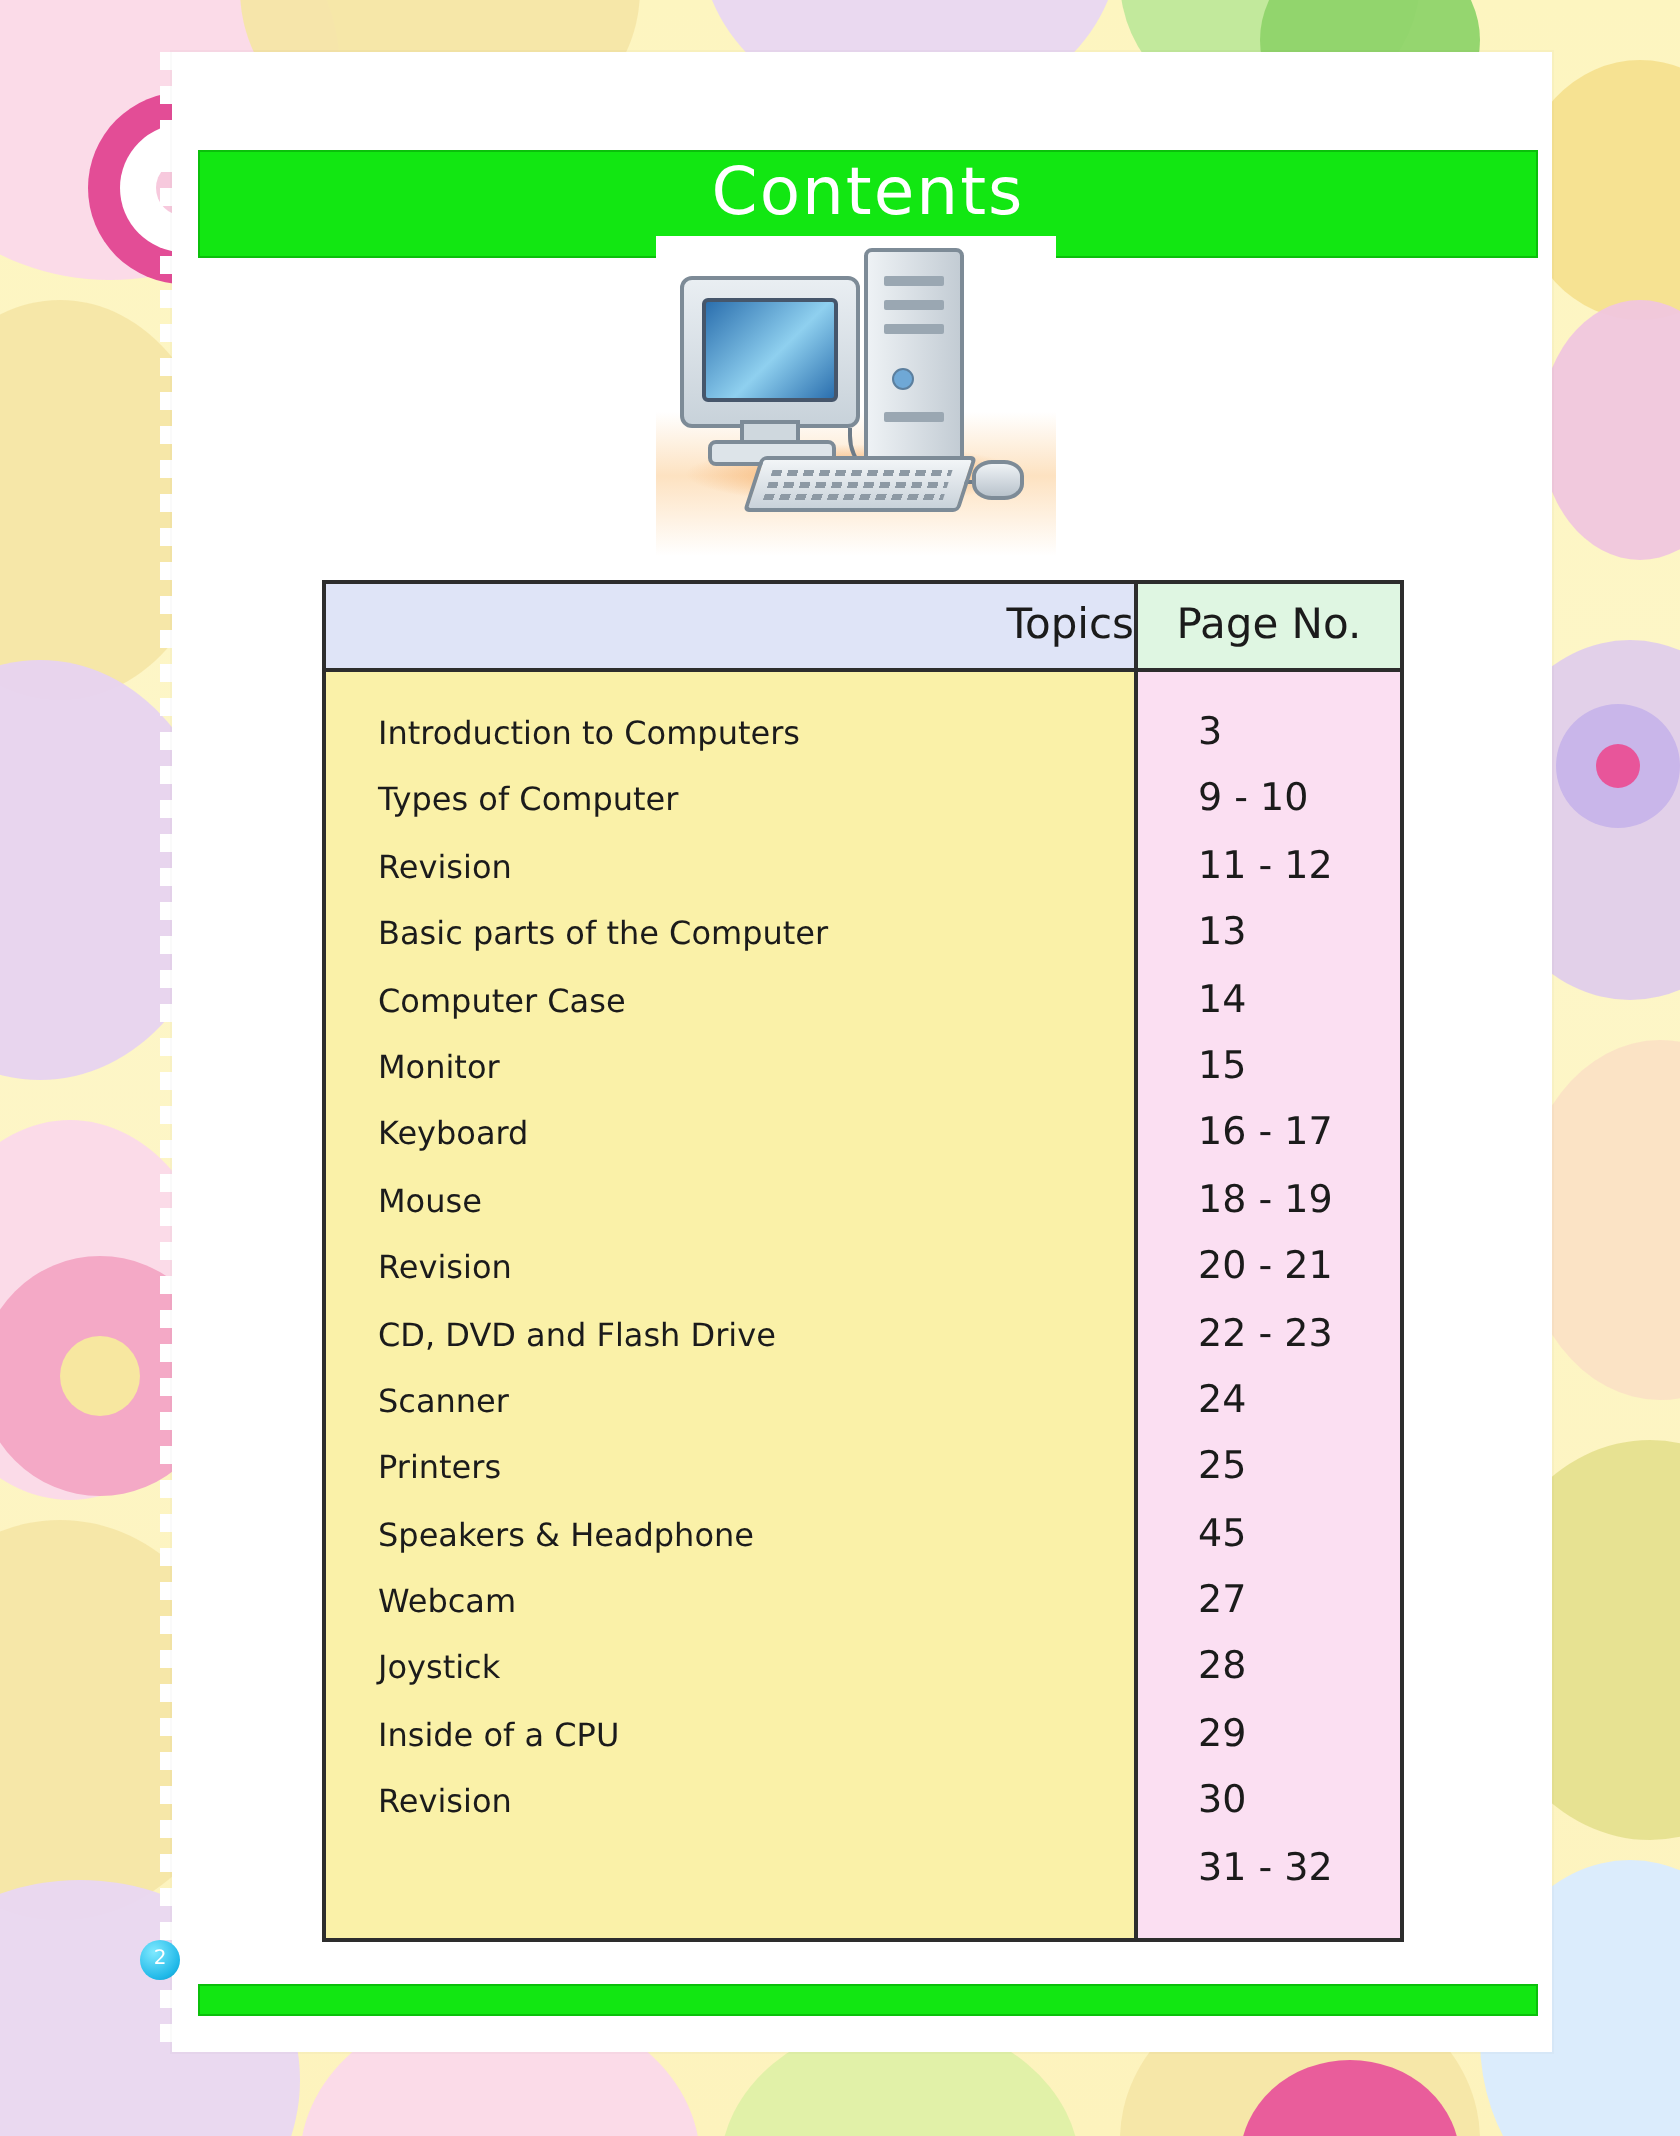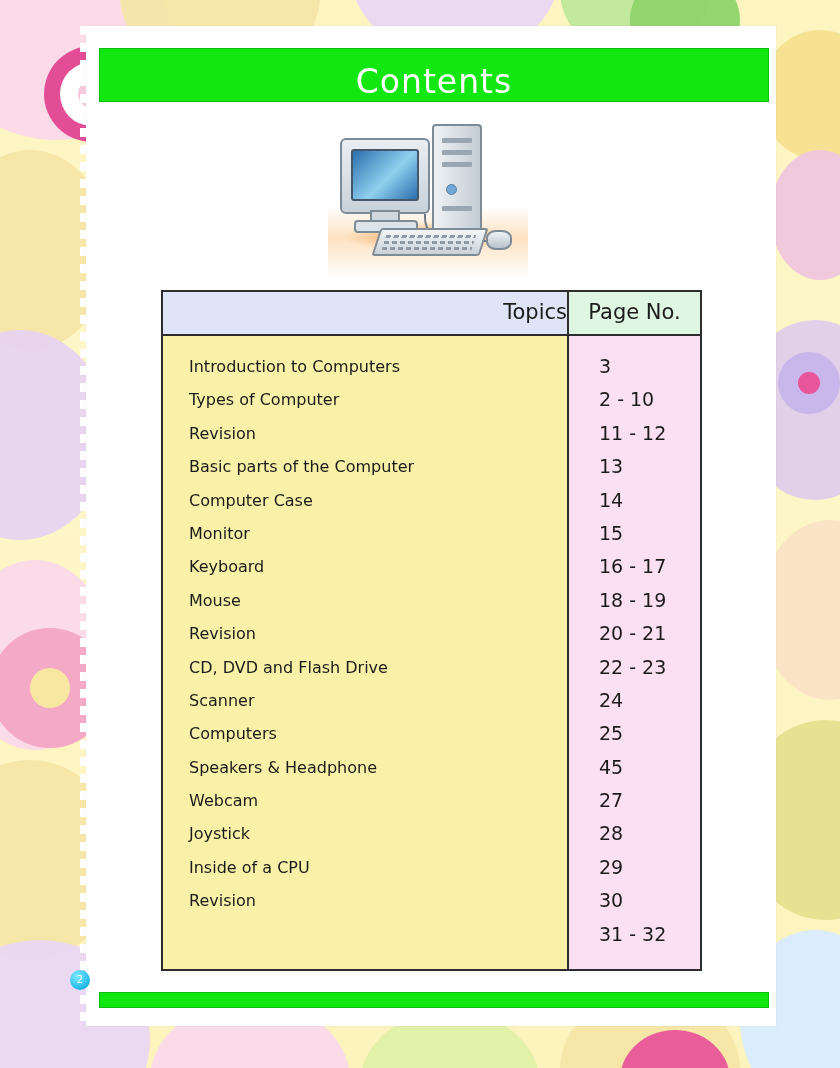--- a/index.html
+++ b/index.html
@@ -64,27 +64,27 @@
     background:
       repeating-linear-gradient(180deg,
         #ffffff 0px, #ffffff 9px,
         rgba(255,255,255,0) 9px, rgba(255,255,255,0) 17px);
   }
 
   
   .title-bar {
     position: absolute;
     left: 99px;
-    top: 48px;
+    top: 75px;
     width: 668px;
     height: 52px;
     background: #12e712;
     border: 1px solid #0bbf0b;
     display: flex;
-    align-items: flex-end;
+    align-items: flex-start;
     justify-content: center;
   }
   .title-text {
     font-family: "DejaVu Sans", sans-serif;
     font-size: 33px;
     color: #ffffff;
     letter-spacing: 1px;
   }
 
   
@@ -362,30 +362,30 @@
         <div class="row-label">Types of Computer</div>
         <div class="row-label">Revision</div>
         <div class="row-label">Basic parts of the Computer</div>
         <div class="row-label">Computer Case</div>
         <div class="row-label">Monitor</div>
         <div class="row-label">Keyboard</div>
         <div class="row-label">Mouse</div>
         <div class="row-label">Revision</div>
         <div class="row-label">CD, DVD and Flash Drive</div>
         <div class="row-label">Scanner</div>
-        <div class="row-label">Computers</div>
+        <div class="row-label">Printers</div>
         <div class="row-label">Speakers &amp; Headphone</div>
         <div class="row-label">Webcam</div>
         <div class="row-label">Joystick</div>
         <div class="row-label">Inside of a CPU</div>
         <div class="row-label">Revision</div>
       </div>
       <div class="col-page">
         <div class="row-page">3</div>
-        <div class="row-page">2 - 10</div>
+        <div class="row-page">9 - 10</div>
         <div class="row-page">11 - 12</div>
         <div class="row-page">13</div>
         <div class="row-page">14</div>
         <div class="row-page">15</div>
         <div class="row-page">16 - 17</div>
         <div class="row-page">18 - 19</div>
         <div class="row-page">20 - 21</div>
         <div class="row-page">22 - 23</div>
         <div class="row-page">24</div>
         <div class="row-page">25</div>

